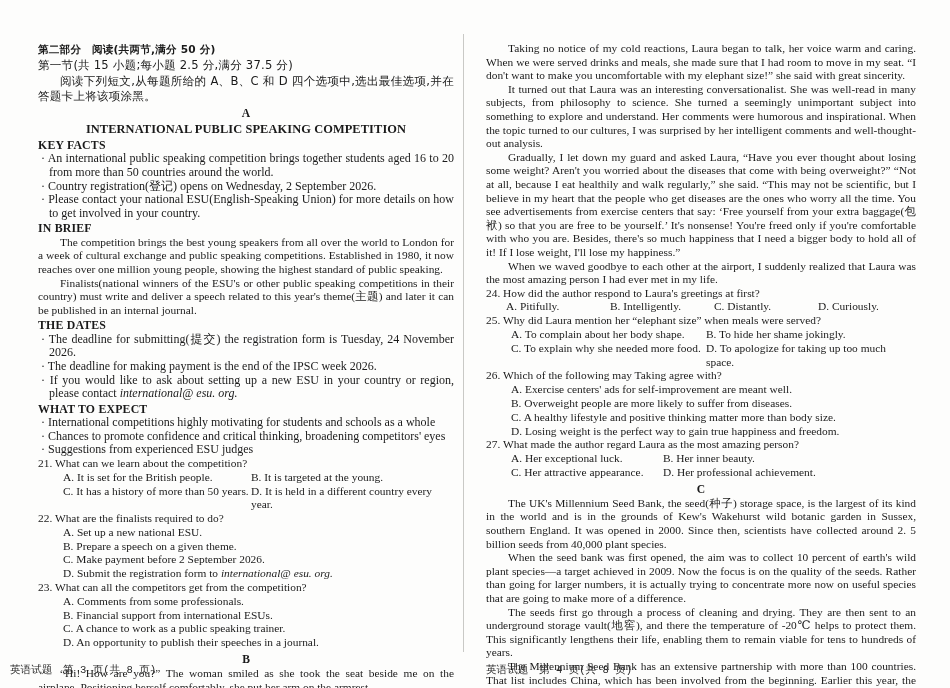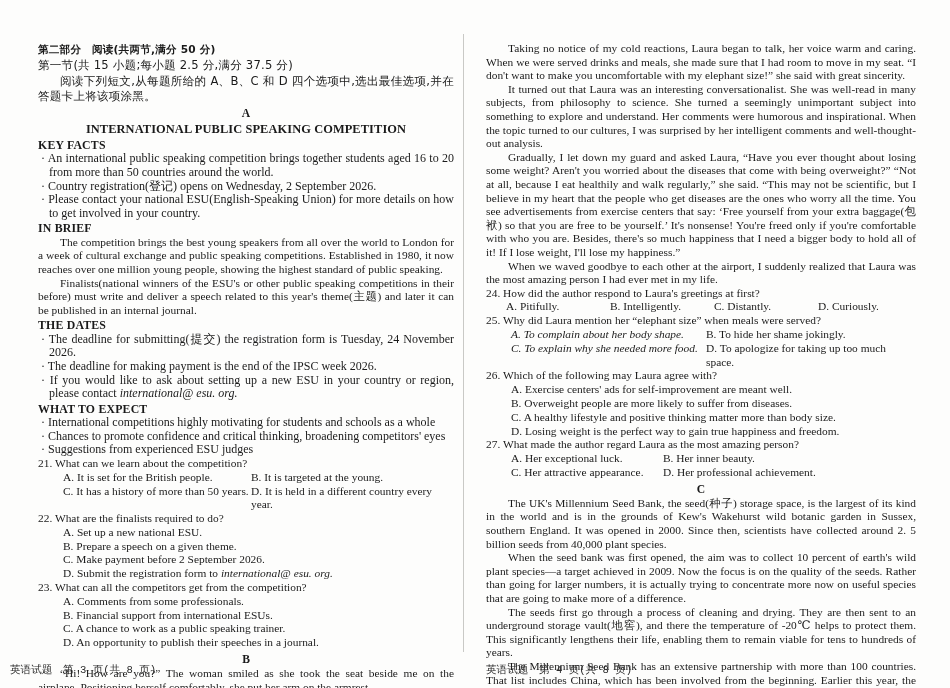--- a/index.html
+++ b/index.html
@@ -119,21 +119,21 @@
     margin: 0;
     padding-left: 25px;
   }
   .opt-row {
     display: flex;
     font-size: 11.4px;
     line-height: 13.8px;
     padding-left: 25px;
   }
   .opt-row > span:first-child { width: 188px; flex: none; }
-  .opt-row.wide > span:first-child { width: 195px; flex: none; font-style: italic; }
+  .opt-row.wide > span:first-child { width: 195px; flex: none; }
   .opt-row.narrow > span:first-child { width: 152px; flex: none; }
   .opt-row4 {
     display: flex;
     font-size: 11.4px;
     line-height: 13.8px;
     padding-left: 20px;
   }
   .opt-row4 > span { width: 104px; flex: none; }
   .ital { font-style: italic; }
   .footer {
@@ -169,21 +169,21 @@
     <div class="sec-letter">A</div>
     <div class="sec-title">INTERNATIONAL PUBLIC SPEAKING COMPETITION</div>
 
     <div class="subhead">KEY FACTS</div>
     <p class="bullet">· An international public speaking competition brings together students aged 16 to 20 from more than 50 countries around the world.</p>
     <p class="bullet">· Country registration(登记) opens on Wednesday, 2 September 2026.</p>
     <p class="bullet">· Please contact your national ESU(English-Speaking Union) for more details on how to get involved in your country.</p>
 
     <div class="subhead">IN BRIEF</div>
     <p class="para">The competition brings the best young speakers from all over the world to London for a week of cultural exchange and public speaking competitions. Established in 1980, it now reaches over one million young people, showing the highest standard of public speaking.</p>
-    <p class="para">Finalists(national winners of the ESU's or other public speaking competitions in their before) must write and deliver a speech related to this year's theme(主题) and later it can be published in an internal journal.</p>
+    <p class="para">Finalists(national winners of the ESU's or other public speaking competitions in their country) must write and deliver a speech related to this year's theme(主题) and later it can be published in an internal journal.</p>
 
     <div class="subhead">THE DATES</div>
     <p class="bullet">· The deadline for submitting(提交) the registration form is Tuesday, 24 November 2026.</p>
     <p class="bullet">· The deadline for making payment is the end of the IPSC week 2026.</p>
     <p class="bullet">· If you would like to ask about setting up a new ESU in your country or region, please contact <span class="ital">international@ esu. org.</span></p>
 
     <div class="subhead">WHAT TO EXPECT</div>
     <p class="bullet">· International competitions highly motivating for students and schools as a whole</p>
     <p class="bullet">· Chances to promote confidence and critical thinking, broadening competitors' eyes</p>
     <p class="bullet">· Suggestions from experienced ESU judges</p>
@@ -234,21 +234,21 @@
     <p class="q"><span>25.</span> <span>Why did Laura mention her “elephant size” when meals were served?</span></p>
     <div class="opt-row wide">
       <span>A. To complain about her body shape.</span>
       <span>B. To hide her shame jokingly.</span>
     </div>
     <div class="opt-row wide">
       <span>C. To explain why she needed more food.</span>
       <span>D. To apologize for taking up too much space.</span>
     </div>
 
-    <p class="q"><span>26.</span> <span>Which of the following may Laura agree with?</span></p>
+    <p class="q"><span>26.</span> <span>Which of the following may Taking agree with?</span></p>
     <p class="opt">A. Exercise centers' ads for self-improvement are meant well.</p>
     <p class="opt">B. Overweight people are more likely to suffer from diseases.</p>
     <p class="opt">C. A healthy lifestyle and positive thinking matter more than body size.</p>
     <p class="opt">D. Losing weight is the perfect way to gain true happiness and freedom.</p>
 
     <p class="q"><span>27.</span> <span>What made the author regard Laura as the most amazing person?</span></p>
     <div class="opt-row narrow">
       <span>A. Her exceptional luck.</span>
       <span>B. Her inner beauty.</span>
     </div>

